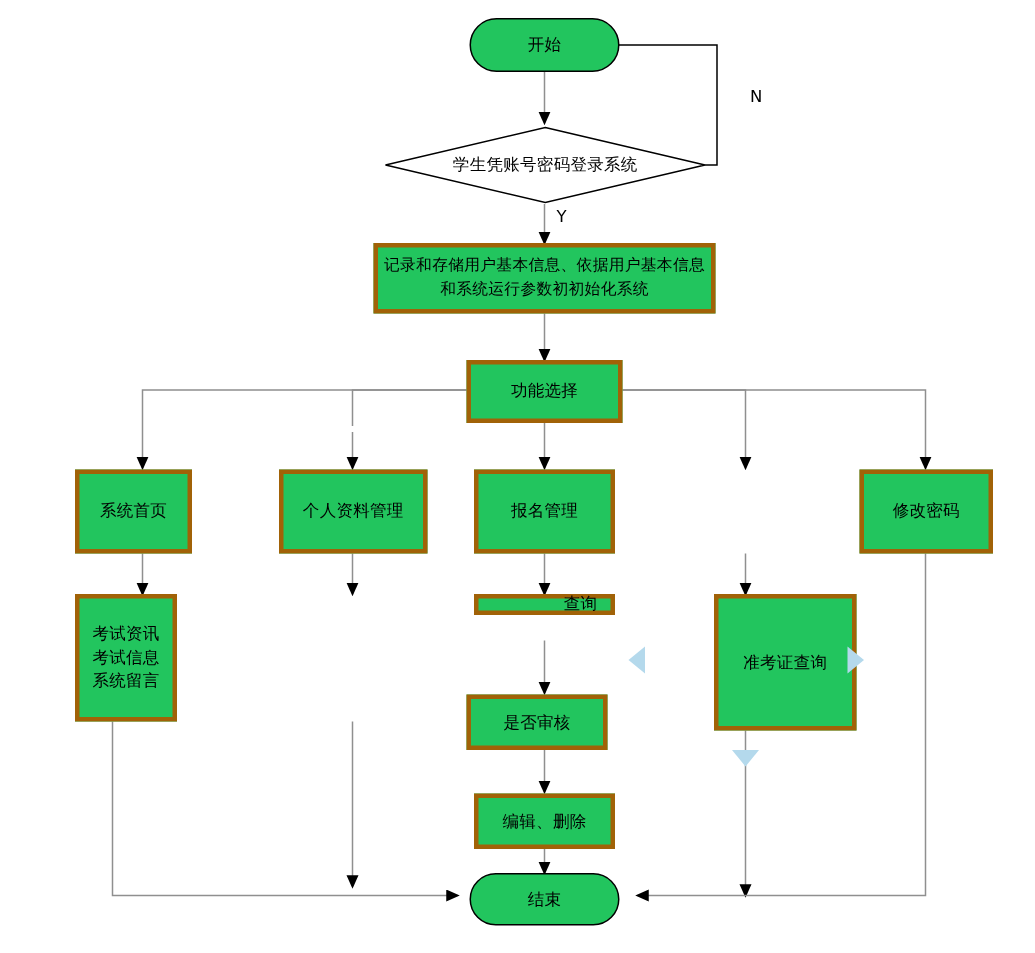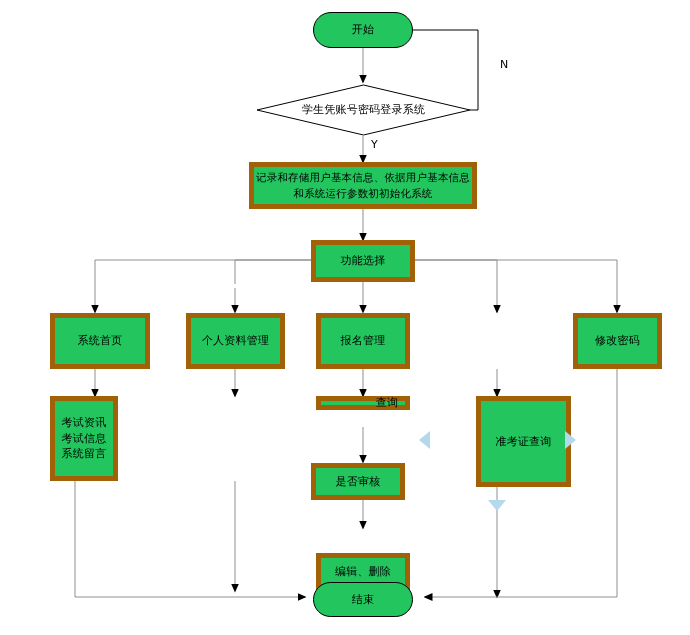--- a/index.html
+++ b/index.html
@@ -30,21 +30,21 @@
     box-sizing: border-box;
     display: flex;
     align-items: center;
     justify-content: center;
     text-align: center;
     color: #000000;
     background: #22c55e;
     z-index: 2;
   }
   .node-rect {
-    border: 5px solid #a16207;
+    border: 3px solid #a16207;
   }
   .node-terminal {
     border: 1.5px solid #000000;
     border-radius: 999px;
   }
   .node-label {
     line-height: 1.45;
     white-space: pre-line;
     letter-spacing: 0.2px;
   }
@@ -141,21 +141,21 @@
 
   <div class="node node-rect" style="left:249px; top:162px; width:228px; height:47px;">
     <span class="node-label sz-10">记录和存储用户基本信息、依据用户基本信息
 和系统运行参数初初始化系统</span>
   </div>
 
   <div class="node node-rect" style="left:311px; top:240px; width:104px; height:42px;">
     <span class="node-label sz-11">功能选择</span>
   </div>
 
-  <div class="node node-rect" style="left:50px; top:313px; width:100px; height:56px;">
+  <div class="node node-rect" style="left:50px; top:313px; width:78px; height:56px;">
     <span class="node-label sz-11">系统首页</span>
   </div>
 
   <div class="node node-rect" style="left:186px; top:313px; width:99px; height:56px;">
     <span class="node-label sz-11">个人资料管理</span>
   </div>
 
   <div class="node node-rect" style="left:316px; top:313px; width:94px; height:56px;">
     <span class="node-label sz-11">报名管理</span>
   </div>
@@ -173,21 +173,21 @@
 
 
   <div class="node node-rect" style="left:316px; top:396px; width:94px; height:14px;padding-left:48px;">
     <span class="node-label sz-11">查询</span>
   </div>
 
   <div class="node node-rect" style="left:311px; top:463px; width:94px; height:37px;">
     <span class="node-label sz-11">是否审核</span>
   </div>
 
-  <div class="node node-rect" style="left:316px; top:529px; width:94px; height:37px;margin-top:24px;">
+  <div class="node node-rect" style="left:316px; top:529px; width:94px; height:37px;">
     <span class="node-label sz-11">编辑、删除</span>
   </div>
 
   <div class="node node-rect" style="left:450px; top:396px; width:95px; height:91px;margin-left:26px;">
     <span class="node-label sz-11">准考证查询</span>
   </div>
 
   <div class="node node-terminal" style="left:313px; top:582px; width:100px; height:35px;">
     <span class="node-label sz-11">结束</span>
   </div>

